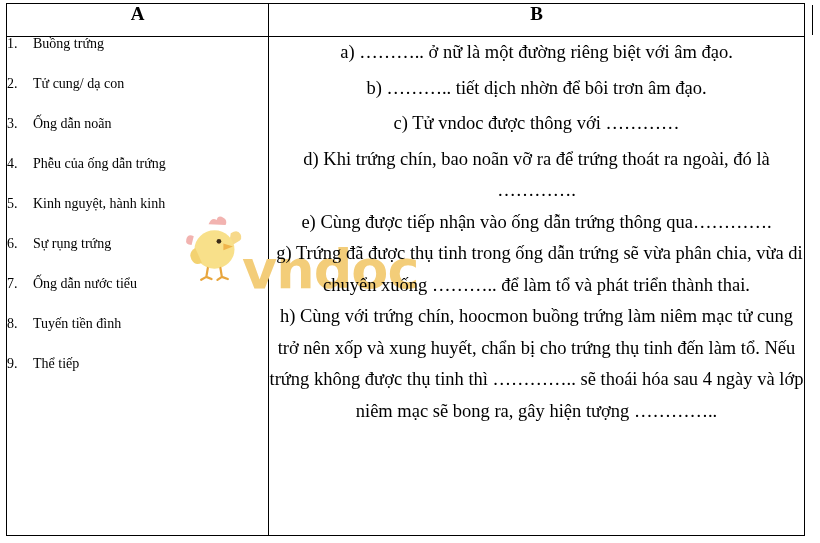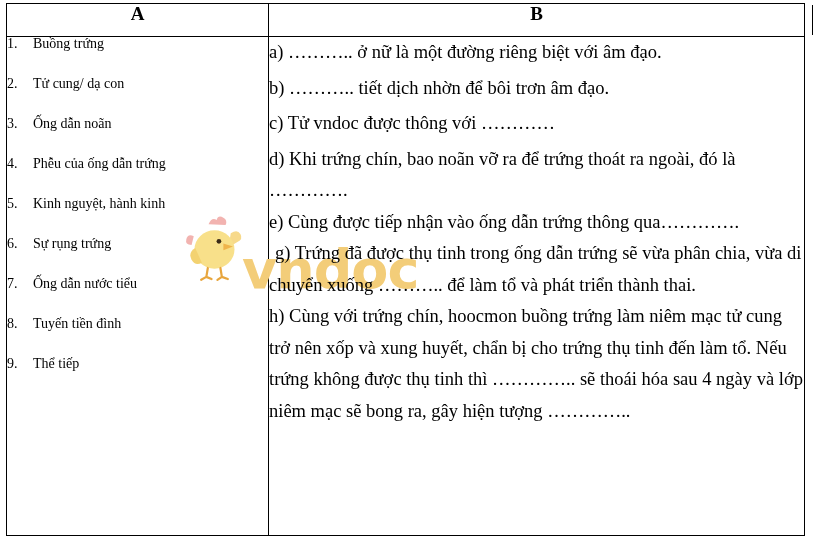--- a/index.html
+++ b/index.html
@@ -88,21 +88,21 @@
     text-align: left;
   }
   ol.list-a li:last-child { margin-bottom: 0; }
 
   
   .list-b { margin: 0; padding: 0; }
   .b-item {
     font-size: 18.5px;
     line-height: 31.5px;
     margin: 0 0 4px 0;
-    text-align: left;
+    text-align: center;
   }
   .b-item.tight { margin-bottom: 0; }
   .b-item.indent { text-indent: 6px; }
 
   
   .watermark {
     position: absolute;
     left: 176px;
     top: 211px;
     width: 260px;

